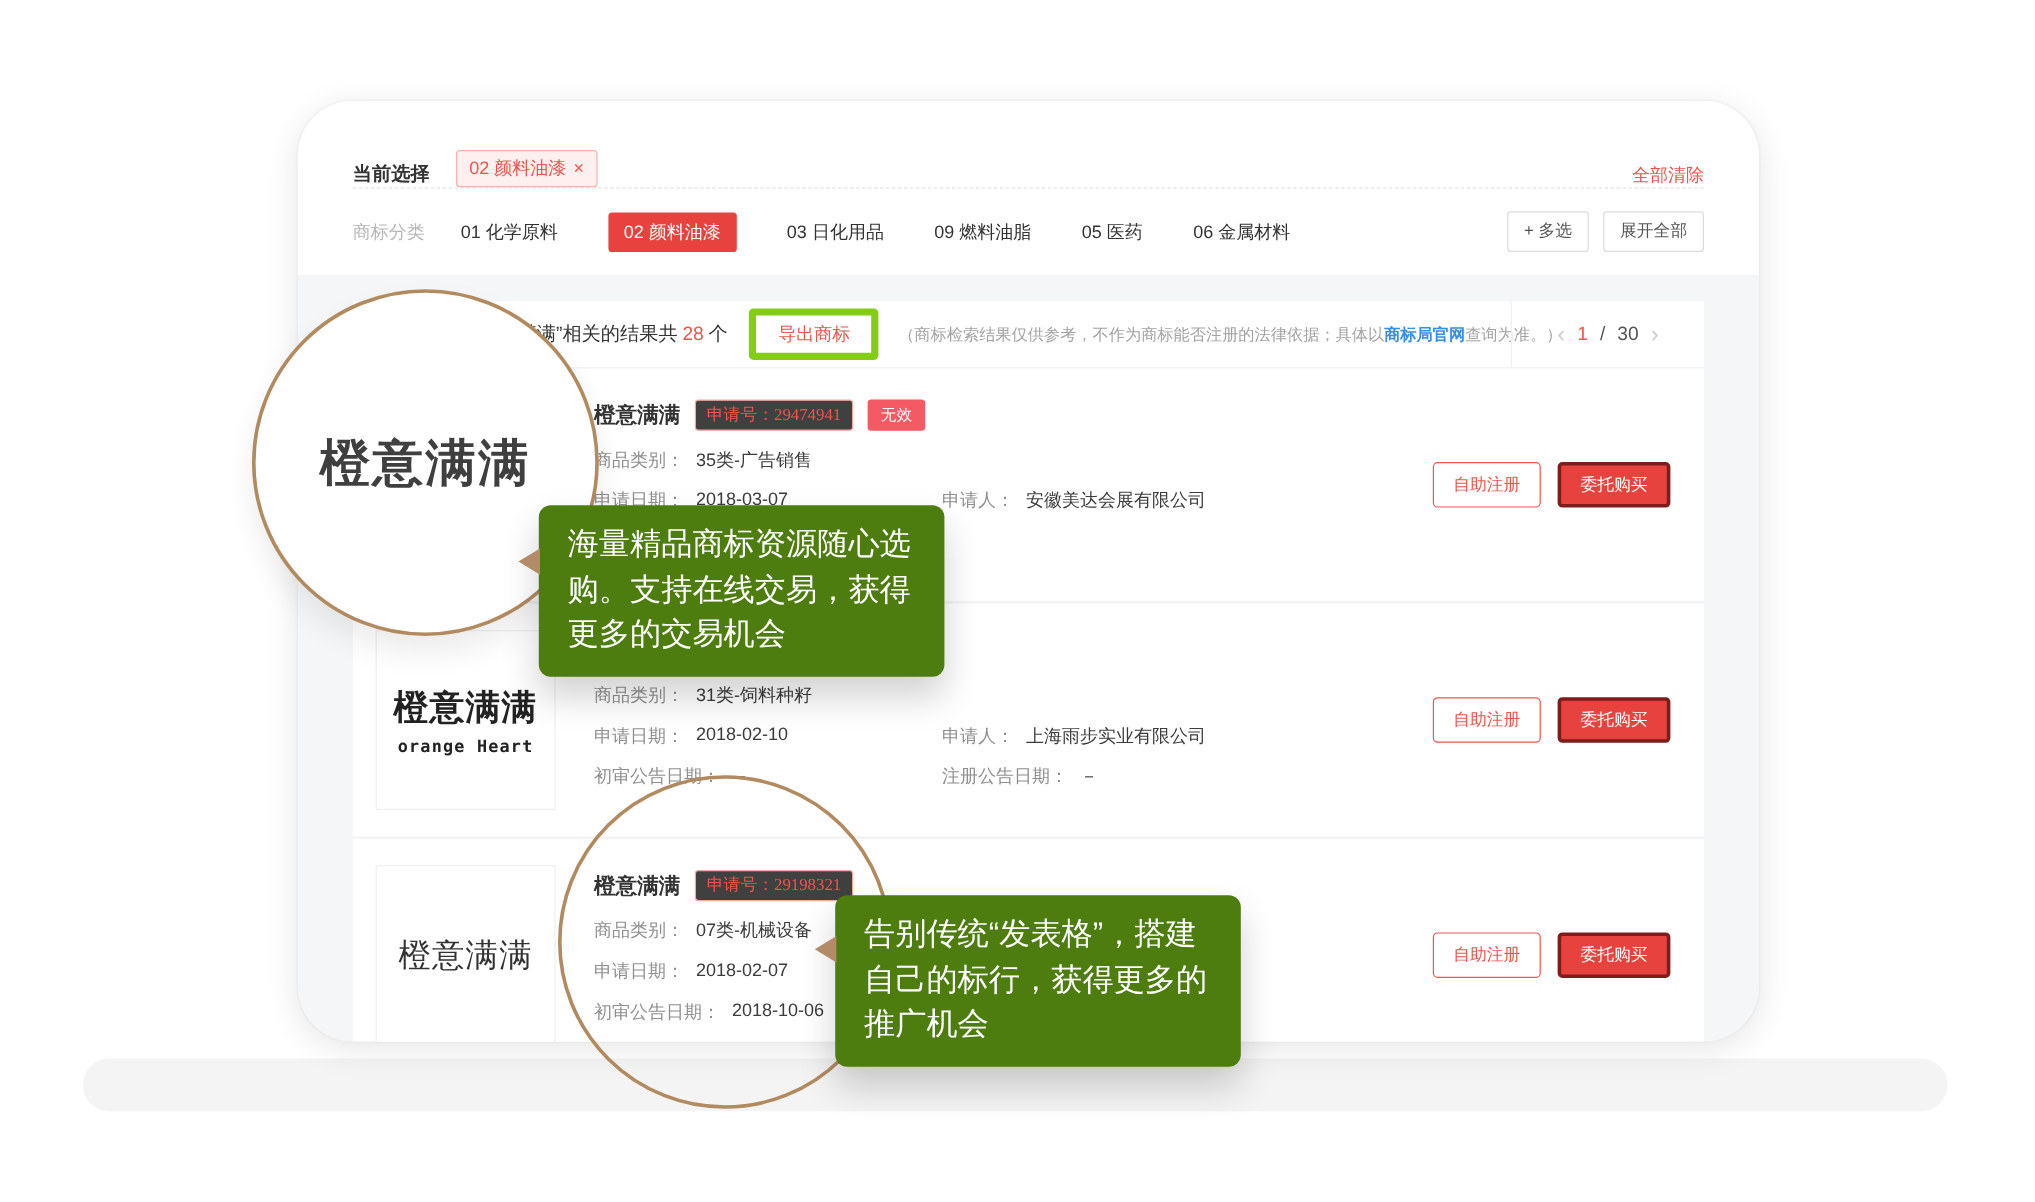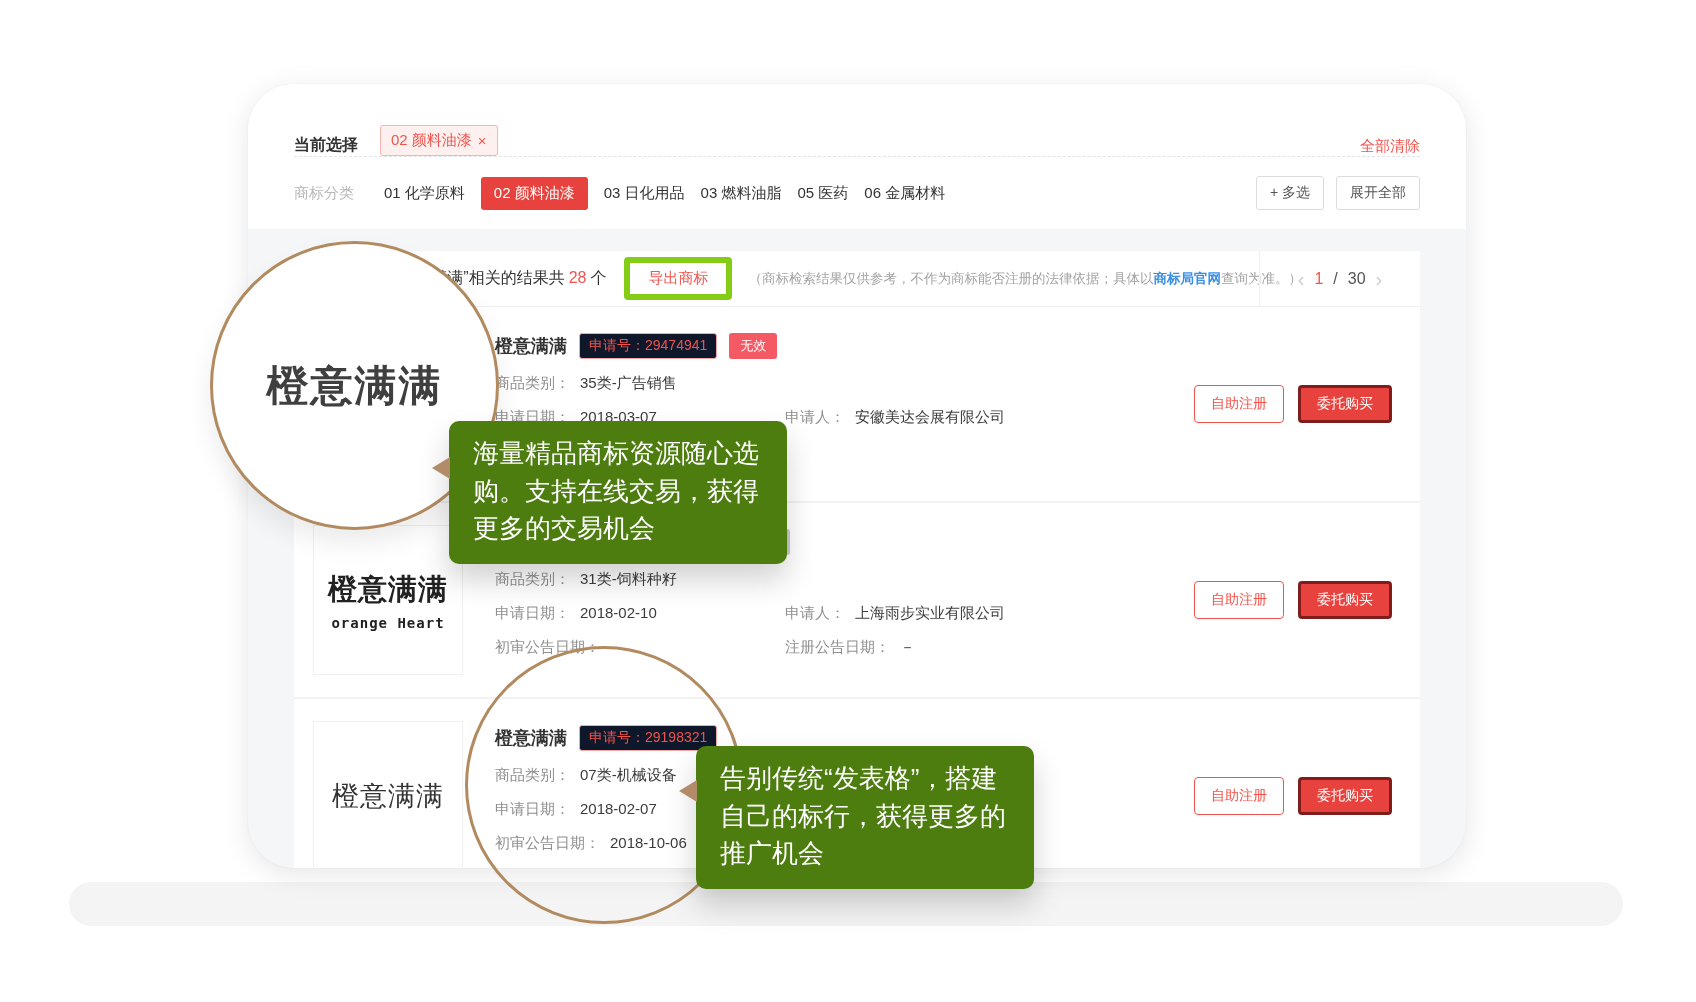--- a/index.html
+++ b/index.html
@@ -19,21 +19,21 @@
   .sel-row{display:flex;align-items:flex-end;height:72px;}
   .sel-label{font-size:16px;font-weight:bold;color:#333;}
   .sel-tag{margin-left:22px;display:inline-flex;align-items:center;gap:6px;
     border:1px solid #f6b3af;background:#fdf0ef;color:#f0544d;
     font-size:15px;padding:5px 10px;border-radius:3px;}
   .sel-tag .close{font-size:15px;cursor:pointer;}
   .clear-all{margin-left:auto;color:#f0544d;font-size:15px;cursor:pointer;}
   .dash-div{border-bottom:1px dashed #e3e3e3;}
   .cat-row{display:flex;align-items:center;height:72px;}
   .cat-label{color:#b8b8b8;font-size:15px;margin-right:30px;}
-  .cats{display:flex;align-items:center;gap:16px;}
+  .cats{display:flex;align-items:center;gap:42px;}
   .cat{font-size:15px;color:#333;cursor:pointer;}
   .cat.active{background:#e7423d;color:#fff;padding:7px 13px;border-radius:3px;}
   .cat-btns{margin-left:auto;display:flex;gap:12px;}
   .ghost-btn{border:1px solid #dcdcdc;background:#fff;color:#555;font-size:14px;
     padding:7px 13px;border-radius:3px;cursor:pointer;font-family:inherit;}
   
   .results{margin:22px 46px 0;background:#fff;height:618px;position:relative;}
   .res-head{display:flex;align-items:center;height:55px;border-bottom:1px solid #f0f0f0;
     padding-left:20px;position:relative;}
   .summary{font-size:16px;color:#333;}
@@ -52,22 +52,22 @@
   .row + .row{border-top:2px solid #f3f3f3;}
   .tm-img{width:148px;height:148px;border:1px solid #efefef;background:#fff;flex:none;
     display:flex;flex-direction:column;align-items:center;justify-content:center;}
   .tm-text{font-size:27px;color:#333;letter-spacing:1px;}
   .tm-text.calligraphy{font-family:"DejaVu Serif",serif;font-weight:bold;font-size:29px;color:#222;}
   .tm-sub{font-family:"DejaVu Sans Mono",monospace;font-weight:bold;font-size:14px;
     color:#222;margin-top:5px;letter-spacing:1px;}
   .row-info{margin-left:32px;flex:1;padding-top:4px;}
   .title-line{display:flex;align-items:center;gap:12px;}
   .row-name{font-size:18px;font-weight:bold;color:#333;}
-  .app-tag{border:1px solid #f6a9a4;background:#0f172a;color:#f0544d;
-    font-size:14px;padding:3px 9px;border-radius:3px;white-space:nowrap;}
+  .app-tag{border:1px solid #f6a9a4;background:#404040;color:#f0544d;
+    font-size:14px;padding:3px 9px;border-radius:3px;white-space:nowrap;font-family:Liberation Serif, serif;}
   .badge{font-size:13px;color:#fff;padding:4px 11px;border-radius:3px;}
   .badge.invalid{background:#f35a63;}
   .badge.registered{background:#c6c9ce;}
   .info-line{display:flex;font-size:15px;margin-top:15px;}
   .pair{display:inline-flex;width:290px;}
   .pair .lab{color:#8f8f8f;}
   .pair .val{color:#3c3c3c;margin-left:10px;}
   .row-actions{position:absolute;right:28px;top:50%;transform:translateY(-50%);
     display:flex;gap:14px;}
   .btn-self{border:1px solid #f0544d;color:#f0544d;background:#fff;border-radius:4px;
@@ -110,21 +110,21 @@
       </span>
       <span class="clear-all">全部清除</span>
     </div>
     <div class="dash-div"></div>
     <div class="cat-row">
       <span class="cat-label">商标分类</span>
       <span class="cats">
         <span class="cat">01 化学原料</span>
         <span class="cat active">02 颜料油漆</span>
         <span class="cat">03 日化用品</span>
-        <span class="cat">03 燃料油脂</span>
+        <span class="cat">09 燃料油脂</span>
         <span class="cat">05 医药</span>
         <span class="cat">06 金属材料</span>
       </span>
       <span class="cat-btns">
         <button class="ghost-btn">+ 多选</button>
         <button class="ghost-btn">展开全部</button>
       </span>
     </div>
   </div>
 

